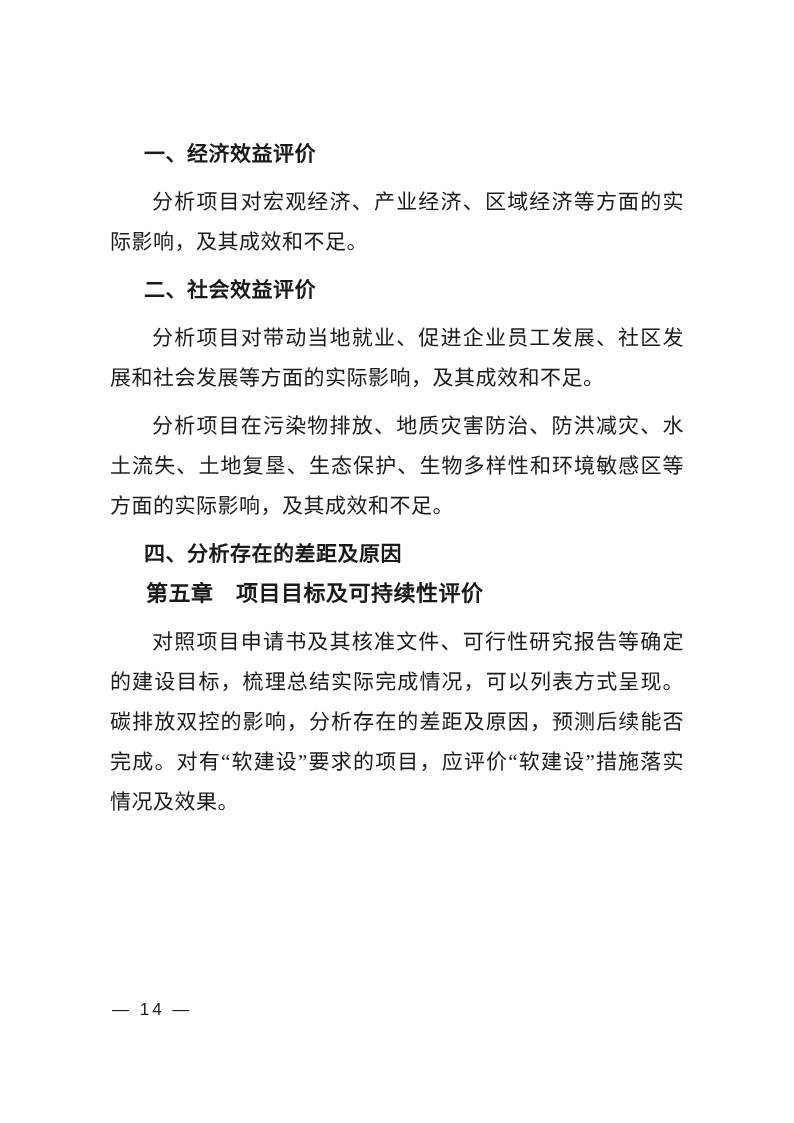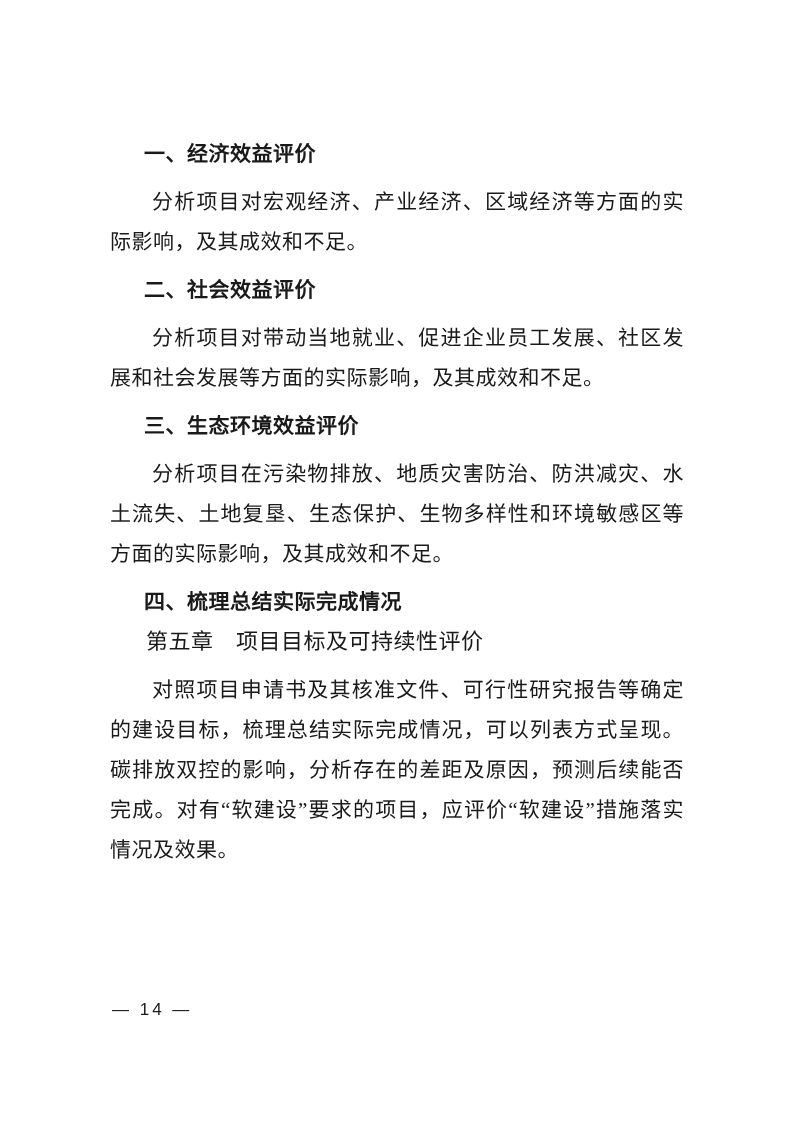--- a/index.html
+++ b/index.html
@@ -42,21 +42,21 @@
     line-height: 40px;
     text-indent: 2em;
     font-weight: 700;
     letter-spacing: 0.5px;
   }
   .chapter-heading {
     margin: 0;
     font-size: 22px;
     line-height: 40px;
     text-indent: 2em;
-    font-weight: 400;
+    font-weight: 700;
     font-family: "Liberation Sans", "DejaVu Sans", sans-serif;
     letter-spacing: 0.5px;
   }
   .page-footer {
     position: absolute;
     left: 112px;
     top: 998px;
     font-size: 17px;
     line-height: 24px;
     letter-spacing: 3px;
@@ -69,24 +69,23 @@
 
 <div class="page">
   <div class="content">
 
     <h3 class="num-heading">一、经济效益评价</h3>
     <p class="body-para">分析项目对宏观经济、产业经济、区域经济等方面的实际影响，及其成效和不足。</p>
 
     <h3 class="num-heading">二、社会效益评价</h3>
     <p class="body-para">分析项目对带动当地就业、促进企业员工发展、社区发展和社会发展等方面的实际影响，及其成效和不足。</p>
 
-    <h3 class="num-heading">三、生态环境效益评价</h3>
     <p class="body-para">分析项目在污染物排放、地质灾害防治、防洪减灾、水土流失、土地复垦、生态保护、生物多样性和环境敏感区等方面的实际影响，及其成效和不足。</p>
 
-    <h3 class="num-heading">四、梳理总结实际完成情况</h3>
+    <h3 class="num-heading">四、分析存在的差距及原因</h3>
 
 
     <h2 class="chapter-heading">第五章　项目目标及可持续性评价</h2>
 
     <p class="body-para">对照项目申请书及其核准文件、可行性研究报告等确定的建设目标，梳理总结实际完成情况，可以列表方式呈现。碳排放双控的影响，分析存在的差距及原因，预测后续能否完成。对有“软建设”要求的项目，应评价“软建设”措施落实情况及效果。</p>
 
   </div>
 
   <div class="page-footer">— 14 —</div>
 </div>

